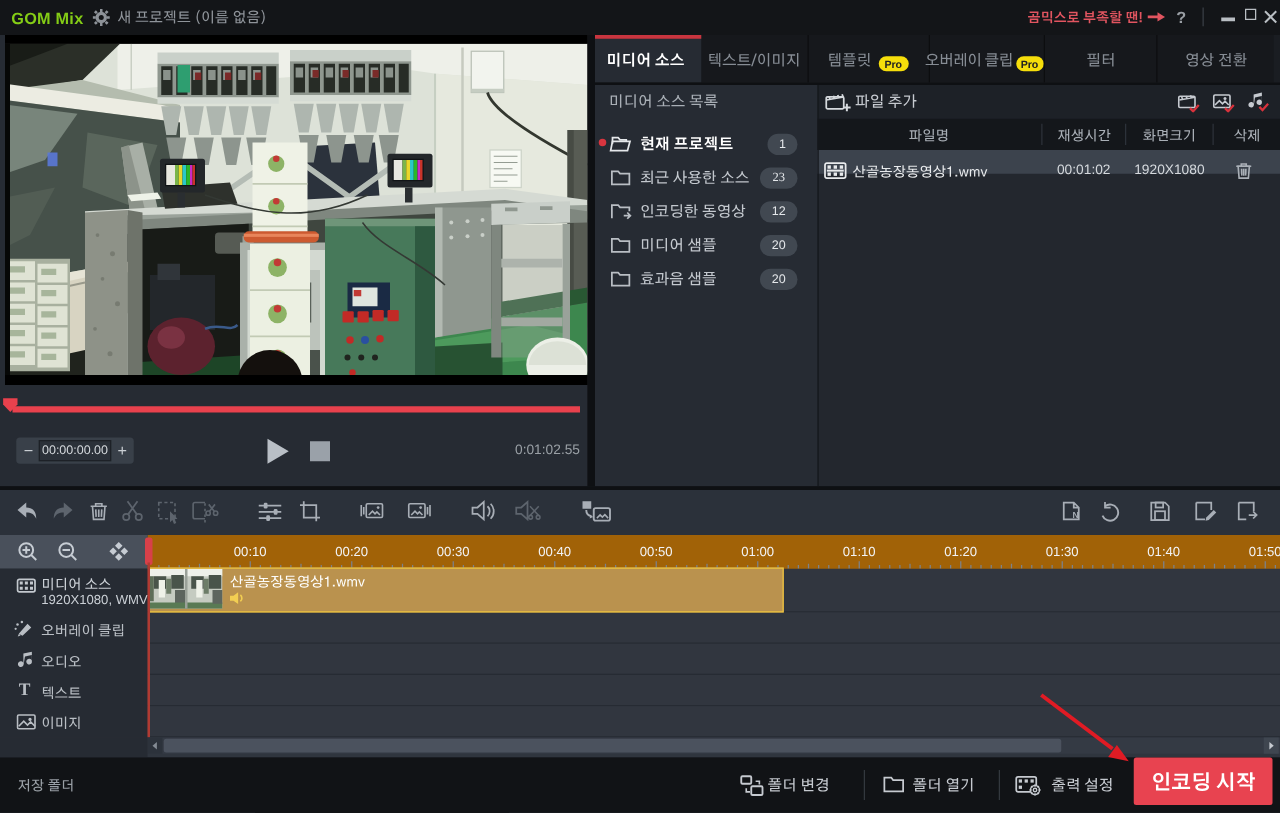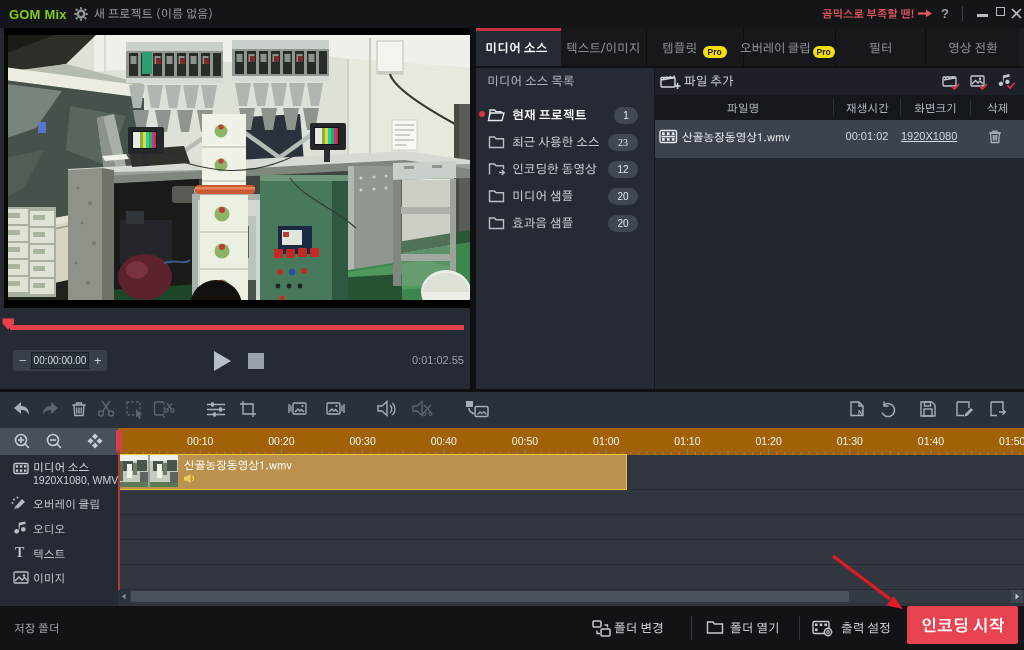--- a/index.html
+++ b/index.html
@@ -649,21 +649,21 @@
           </svg>
         </div>
       <div class="abs" style="left:316px;top:4px;width:1px;height:17px;background:#2c323a;"></div>
       <div class="abs" style="left:332.8px;top:5.8px;">
           <svg width="21.4" height="14.3" style="display:block;overflow:visible;">
             <path transform="translate(0.00,11.22) scale(0.010742,-0.010742)" d="M195 148V229H824V-98H730V148ZM731 272V836H825V588H961V503H825V272ZM29 378Q78 404 122.0 437.0Q166 470 206.5 514.0Q247 558 271.0 613.5Q295 669 295 727V804H388V729Q388 672 414.0 617.5Q440 563 482.0 521.5Q524 480 562.5 451.5Q601 423 640 403L584 339Q526 368 453.0 432.5Q380 497 344 563Q311 494 237.0 424.5Q163 355 89 315Z" fill="#a9afb6"></path>
             <path transform="translate(10.70,11.22) scale(0.010742,-0.010742)" d="M783 -90V836H874V-90ZM446 401V488H588V810H674V-49H588V401ZM37 112Q245 288 245 524V662H84V744H501V662H341V531Q341 464 360.5 399.5Q380 335 412.0 285.5Q444 236 473.0 201.5Q502 167 533 140L468 85Q420 126 368.0 197.0Q316 268 296 325Q277 264 219.0 181.5Q161 99 108 55Z" fill="#a9afb6"></path>
           </svg>
         </div>
     </div>
-    <div class="abs" style="left:0;top:52px;width:370px;height:38px;background:#3c434d;">
+    <div class="abs" style="left:0;top:52px;width:370px;height:19px;background:#3c434d;">
       <svg class="abs" style="left:5px;top:9px;" width="20" height="15">
           <g stroke="#e8eaec" stroke-width="1.4" fill="none">
             <rect x="1" y="1.5" width="16.5" height="12" rx="1.5"></rect>
           </g>
           <g fill="#e8eaec">
             <rect x="3" y="3.3" width="2.7" height="2.7"></rect>
             <rect x="7.9" y="3.3" width="2.7" height="2.7"></rect>
             <rect x="12.8" y="3.3" width="2.7" height="2.7"></rect>
             <rect x="3" y="9" width="2.7" height="2.7"></rect>
             <rect x="7.9" y="9" width="2.7" height="2.7"></rect>
@@ -681,21 +681,21 @@
             <path transform="translate(53.50,11.22) scale(0.010742,-0.010742)" d="M209 88Q209 171 301.5 217.5Q394 264 547 264Q702 264 795.5 218.0Q889 172 889 88Q889 6 794.5 -40.5Q700 -87 547 -86Q392 -85 300.5 -39.5Q209 6 209 88ZM310 88Q310 42 373.0 17.5Q436 -7 548 -7Q656 -7 722.0 18.0Q788 43 788 88Q788 135 723.0 159.5Q658 184 548 184Q437 184 373.5 159.0Q310 134 310 88ZM508 428V506H775V651H508V729H775V836H869V262H775V428ZM95 578Q95 679 162.5 741.0Q230 803 337 803Q443 803 511.0 741.0Q579 679 579 578Q579 477 511.0 415.0Q443 353 337 353Q229 353 162.0 415.0Q95 477 95 578ZM191 578Q191 513 231.5 470.5Q272 428 337 428Q402 428 442.5 471.0Q483 514 483 578Q483 642 442.5 684.5Q402 727 337 727Q273 727 232.0 684.0Q191 641 191 578Z" fill="#e8eaec"></path>
             <path transform="translate(64.20,11.22) scale(0.010742,-0.010742)" d="M186 98Q186 185 276.5 235.5Q367 286 517 286Q669 286 760.0 236.0Q851 186 851 98Q851 11 759.0 -39.0Q667 -89 517 -88Q365 -87 275.5 -38.0Q186 11 186 98ZM286 98Q286 49 347.5 21.5Q409 -6 517 -6Q622 -6 686.5 22.0Q751 50 751 98Q751 149 687.5 176.5Q624 204 517 204Q409 204 347.5 176.0Q286 148 286 98ZM731 285V836H825V592H956V507H825V285ZM23 385Q133 442 213.5 533.5Q294 625 294 731V812H387V732Q387 665 431.0 598.5Q475 532 527.5 490.5Q580 449 635 421L579 356Q514 389 443.0 452.5Q372 516 343 576Q312 506 235.5 434.5Q159 363 82 320Z" fill="#e8eaec"></path>
             <path transform="translate(74.89,11.22) scale(0.010742,-0.010742)" d="M97 568V642H129Q216 642 249.0 670.5Q282 699 282 749V771H366V-10H266V568Z" fill="#e8eaec"></path>
             <path transform="translate(81.11,11.22) scale(0.010742,-0.010742)" d="M111 0V131H251V0Z" fill="#e8eaec"></path>
             <path transform="translate(84.99,11.22) scale(0.010742,-0.010742)" d="M8 551H111L184 232Q189 210 198.0 163.0Q207 116 213 88H217Q240 194 248 232L323 551H429L505 228Q509 210 519.5 163.5Q530 117 536 88H540Q543 104 553.0 154.5Q563 205 569 232L641 551H744L593 0H482L407 310Q384 417 378 451H374Q357 364 345 310L271 0H159Z" fill="#e8eaec"></path>
             <path transform="translate(93.06,11.22) scale(0.010742,-0.010742)" d="M76 0V551H168V475Q183 509 222.0 539.0Q261 569 319 569Q416 569 457 455Q463 469 474.0 484.5Q485 500 505.0 521.0Q525 542 558.5 555.5Q592 569 631 569Q794 569 794 356V0H700V350Q700 419 681.0 454.5Q662 490 610 490Q555 490 518.0 443.5Q481 397 481 327V0H389V352Q389 490 298 490Q239 490 205.0 446.0Q171 402 171 331V0Z" fill="#e8eaec"></path>
             <path transform="translate(102.34,11.22) scale(0.010742,-0.010742)" d="M8 551H112L218 228Q228 197 244.0 141.0Q260 85 261 80H263Q270 106 286.5 159.0Q303 212 308 228L413 551H516L318 0H207Z" fill="#e8eaec"></path>
           </svg>
         </div>
       <div class="abs" style="left:180px;top:10px;width:66px;text-align:center;color:#d5d9dd;font-size:11px;">00:01:02</div>
-      <div class="abs" style="left:247px;top:10px;width:69px;text-align:left;color:#d5d9dd;font-size:11px;text-decoration:underline;">1920X1080</div>
+      <div class="abs" style="left:247px;top:10px;width:69px;text-align:center;color:#d5d9dd;font-size:11px;">1920X1080</div>
       <svg class="abs" style="left:334px;top:9px;" width="14" height="15">
           <g stroke="#aab0b7" stroke-width="1.3" fill="none">
             <path d="M2.5 4 h9 l-0.8 9.5 h-7.4 Z"></path>
             <line x1="1" y1="4" x2="13" y2="4"></line>
             <path d="M5 4 V2.2 h4 V4"></path>
             <line x1="5.3" y1="6" x2="5.5" y2="11.5"></line>
             <line x1="7" y1="6" x2="7" y2="11.5"></line>
             <line x1="8.7" y1="6" x2="8.5" y2="11.5"></line>
           </g>
         </svg>

